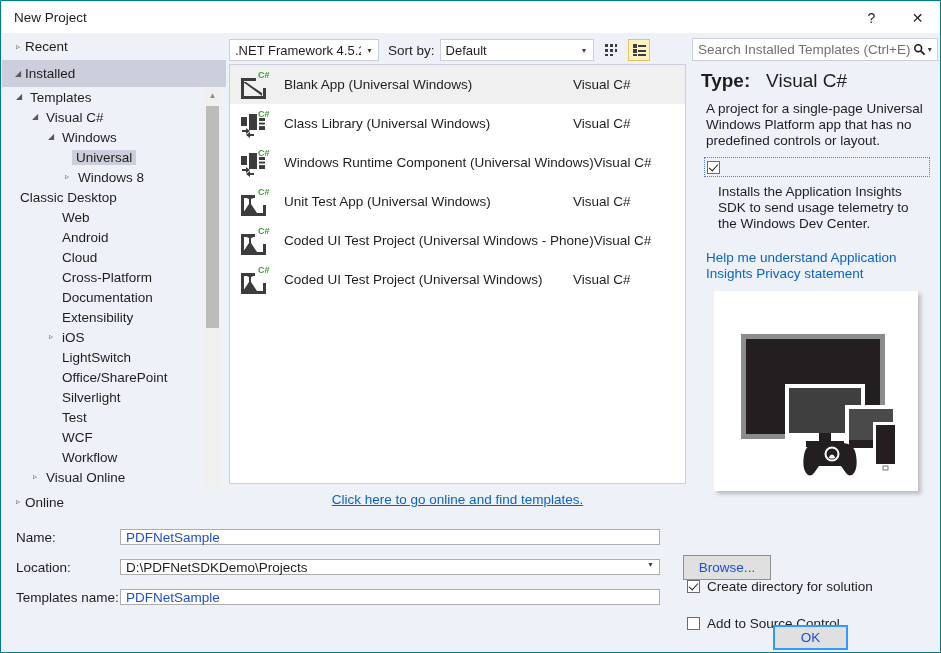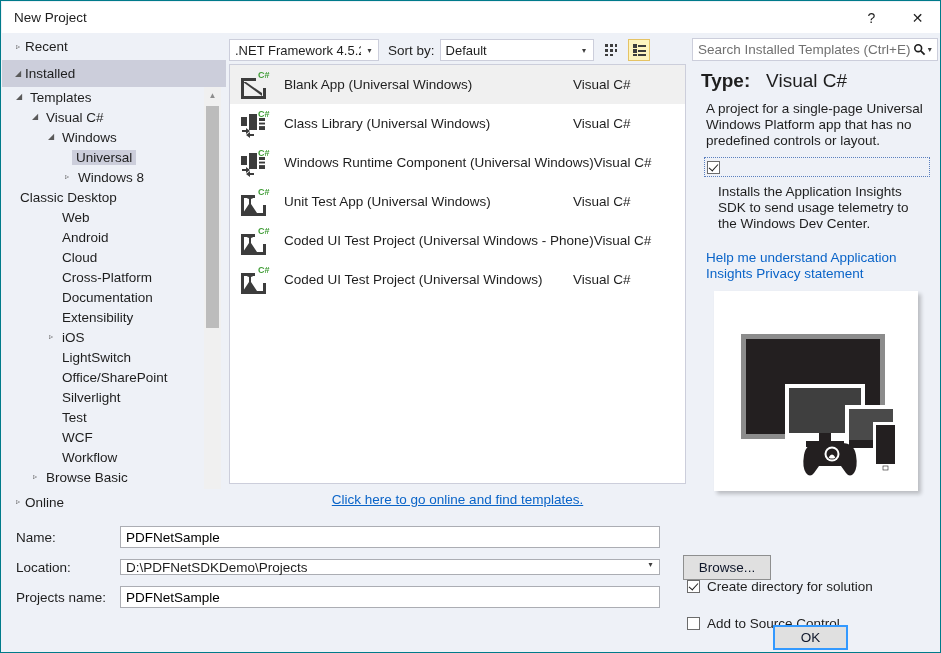--- a/index.html
+++ b/index.html
@@ -363,30 +363,30 @@
     align-items: center;
   }
   .form-label {
     font-size: 13.5px;
     width: 118px;
     flex: 0 0 118px;
     padding-left: 14px;
     box-sizing: border-box;
   }
   .text-input {
-    height: 22px;
+    height: 16px;
     background: #ffffff;
     border: 1px solid #abadb3;
     box-sizing: border-box;
     display: flex;
     align-items: center;
     font-size: 13.5px;
     padding-left: 5px;
     cursor: text;
-    color: #000000;
+    color: #1d4ed8;
   }
   .text-combo {
     display: flex;
     align-items: flex-start;
     height: 16px;
     background: #ffffff;
     border: 1px solid #abadb3;
     box-sizing: border-box;
     cursor: text;
   }
@@ -403,21 +403,21 @@
     font-size: 8px;
     color: #3d3d3d;
     cursor: default;
   }
   .btn {
     background: #e0e0e0;
     border: 1px solid #8e8f8f;
     box-sizing: border-box;
     font-size: 13.5px;
     font-family: "Liberation Sans", sans-serif;
-    color: #0f172a;
+    color: #1d4ed8;
     cursor: default;
     display: flex;
     align-items: center;
     justify-content: center;
   }
   .btn.focus {
     border: 2px solid #3399ff;
   }
   .cb-row {
     position: absolute;
@@ -528,21 +528,21 @@
           <div class="tree-node" style="padding-left: 42px;">
             <span class="expander"></span>
             <span class="label">WCF</span>
           </div>
           <div class="tree-node" style="padding-left: 42px;">
             <span class="expander"></span>
             <span class="label">Workflow</span>
           </div>
           <div class="tree-node" style="padding-left: 26px;">
             <span class="expander">▹</span>
-            <span class="label">Browse Basic</span>
+            <span class="label">Visual Online</span>
           </div>
           <div class="tree-node" style="padding-left: 26px;">
             <span class="expander">▹</span>
             <span class="label">Visual F#</span>
           </div>
         </div>
       <div class="tree-sb">
         <div class="sb-arrow">▲</div>
         <div class="sb-thumb"></div>
 
@@ -746,21 +746,21 @@
 
     <div class="form-row" style="left:0; top:41px; width:690px;">
       <span class="form-label">Location:</span>
       <span class="text-combo" style="width:540px;">
         <span class="val">D:\PDFNetSDKDemo\Projects</span>
         <span class="arr">▾</span>
       </span>
     </div>
 
     <div class="form-row" style="left:0; top:71px; width:690px;">
-      <span class="form-label">Projects name:</span>
+      <span class="form-label">Templates name:</span>
       <span class="text-input" style="width:540px;">PDFNetSample</span>
     </div>
 
     <button class="btn" style="position:absolute; left:681px; top:40px; width:88px; height:25px;">Browse...</button>
 
     <div class="cb-row" style="left:685px; top:64px;">
       <span class="cb checked"></span>
       <span class="cb-text">Create directory for solution</span>
     </div>
 

